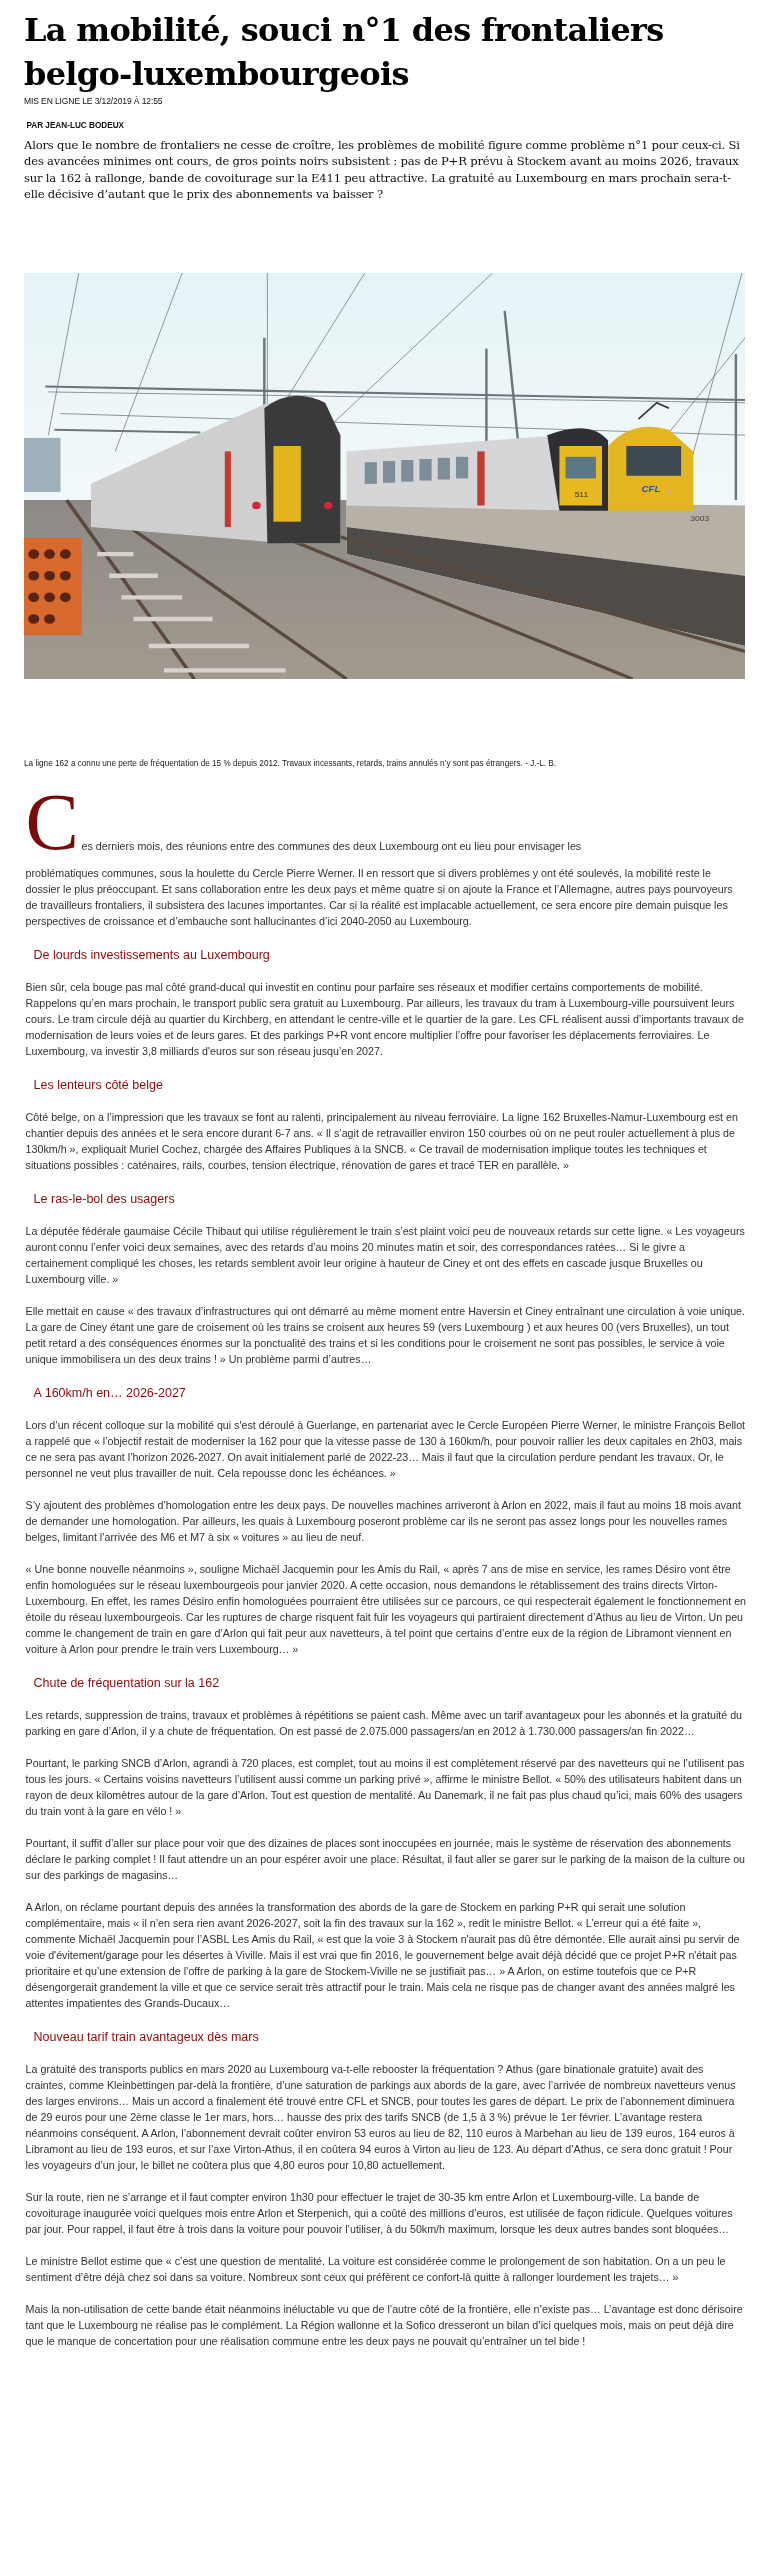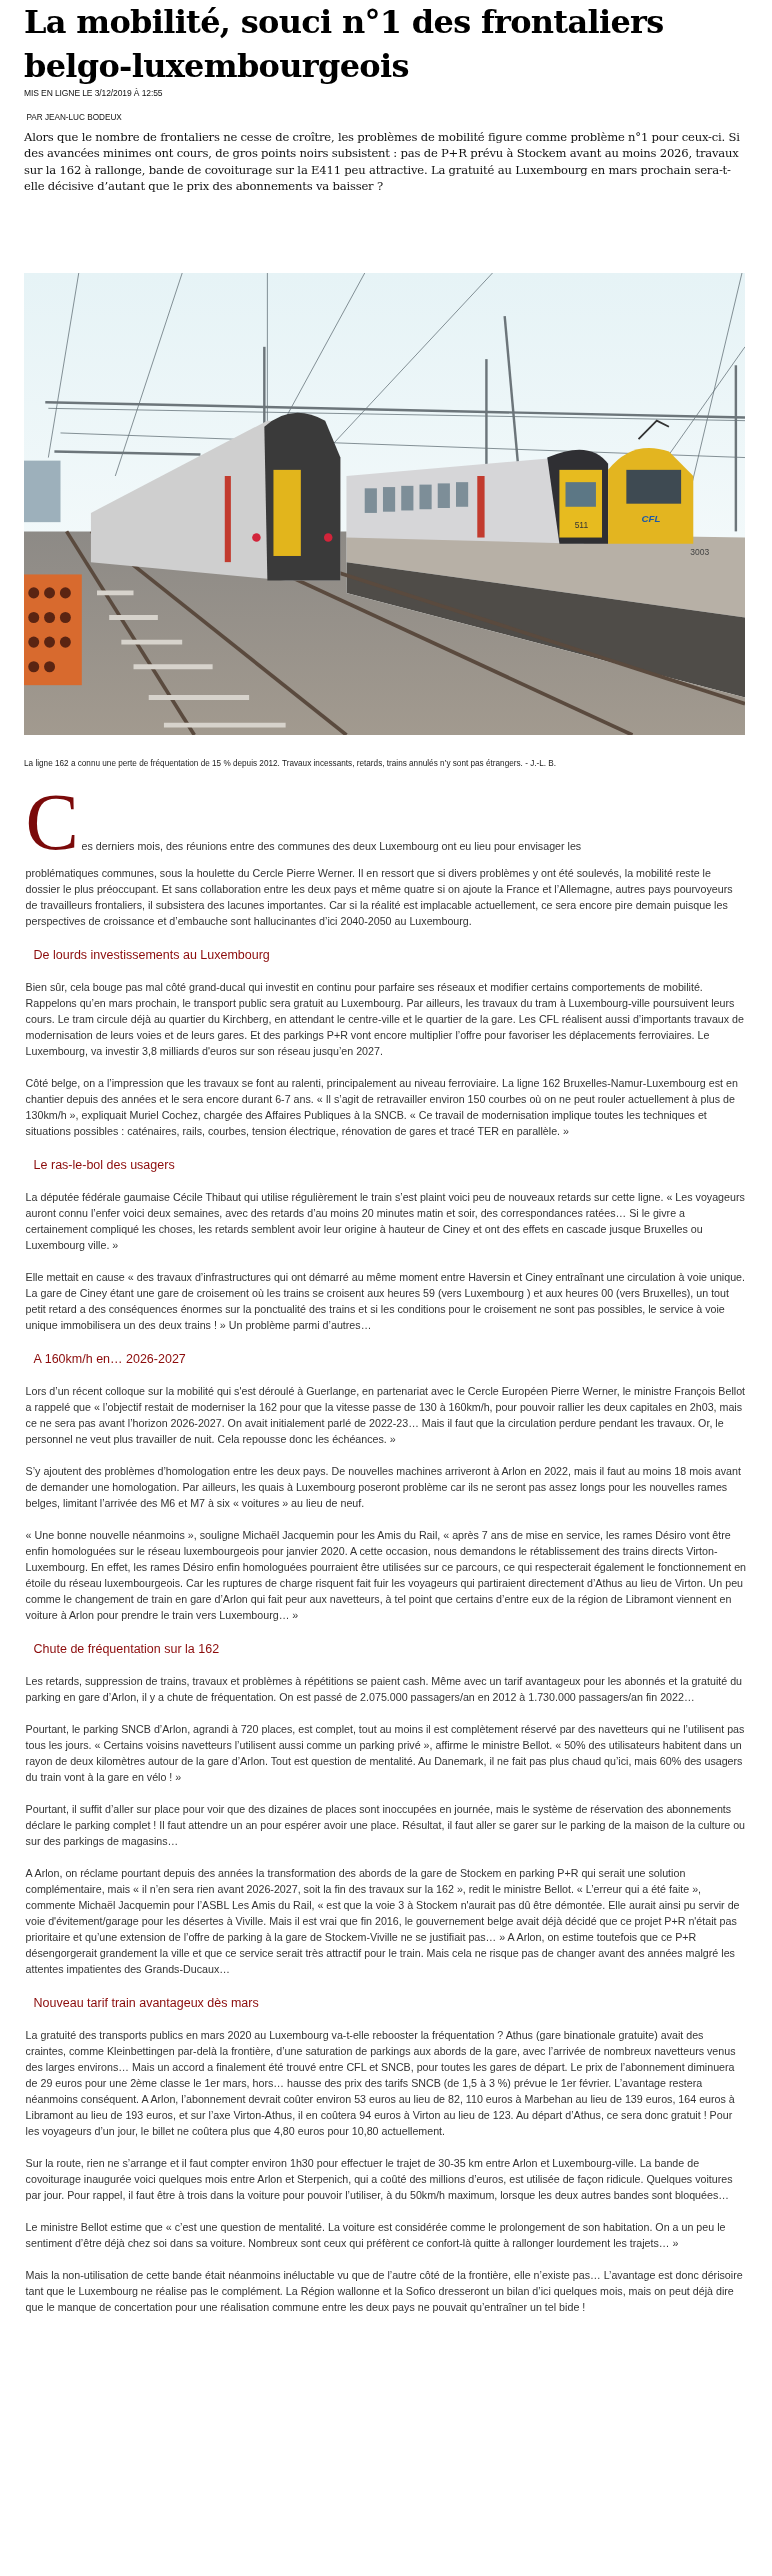--- a/index.html
+++ b/index.html
@@ -1,36 +1,36 @@
 <!DOCTYPE html>
 <html style="font-size:9.7px"><head>
 <meta charset="utf-8">
 <style>
   html, body { margin: 0; padding: 0; background: #ffffff; }
   body { width: 773px; min-height: 2576px; position: relative; color: #333333; }
   .wrap { position: absolute; left: 24px; top: 0; width: 723px; }
   .title {
     font-family: "DejaVu Serif", "Liberation Serif", serif;
     font-weight: bold; font-size: 32px; line-height: 44px; color: #000;
-    margin: 0; padding-top: 0; letter-spacing: -0.7px;
+    margin: 0; padding-top: 8px; letter-spacing: -0.7px;
   }
   .timestamp {
     font-family: "Liberation Sans", sans-serif; font-size: 8.5px; color: #111;
     letter-spacing: -0.1px;
   }
   .byline {
-    font-family: "Liberation Sans", sans-serif; font-size: 8.2px; font-weight: normal;
+    font-family: "Liberation Sans", sans-serif; font-size: 8.2px; font-weight: bold;
     color: #111; margin-top: 14.6px; padding-left: 2.4px;
   }
   .lead {
     font-family: "DejaVu Serif", "Liberation Serif", serif; font-size: 11.6px;
     line-height: 16.4px; color: #111; margin-top: 7.3px; letter-spacing: -0.2px;
   }
   .photo {
-    position: absolute; left: 24px; top: 273px; width: 721px; height: 462px;
+    position: absolute; left: 24px; top: 273px; width: 721px; height: 406px;
     overflow: hidden; background: #c4b5fd;
   }
   .photo svg { display: block; width: 100%; height: 100%; }
   .caption {
     position: absolute; left: 24px; top: 759px; width: 721px;
     font-family: "Liberation Sans", sans-serif; font-size: 8.2px; color: #222;
   }
   .body {
     position: absolute; left: 25.6px; top: 794px; width: 721px;
     font-family: "Liberation Sans", sans-serif; font-size: 10.7px; line-height: 16px;
@@ -175,20 +175,21 @@
 
 <div class="body">
   <div class="first-line">
     <span class="dropcap">C</span>
     <span class="first-text">es derniers mois, des réunions entre des communes des deux Luxembourg ont eu lieu pour envisager les</span>
   </div>
   <p class="p-after-first">problématiques communes, sous la houlette du Cercle Pierre Werner. Il en ressort que si divers problèmes y ont été soulevés, la mobilité reste le dossier le plus préoccupant. Et sans collaboration entre les deux pays et même quatre si on ajoute la France et l’Allemagne, autres pays pourvoyeurs de travailleurs frontaliers, il subsistera des lacunes importantes. Car si la réalité est implacable actuellement, ce sera encore pire demain puisque les perspectives de croissance et d’embauche sont hallucinantes d’ici 2040-2050 au Luxembourg.</p>
   <div id="sections">
       <h2>De lourds investissements au Luxembourg</h2>
       <p>Bien sûr, cela bouge pas mal côté grand-ducal qui investit en continu pour parfaire ses réseaux et modifier certains comportements de mobilité. Rappelons qu’en mars prochain, le transport public sera gratuit au Luxembourg. Par ailleurs, les travaux du tram à Luxembourg-ville poursuivent leurs cours. Le tram circule déjà au quartier du Kirchberg, en attendant le centre-ville et le quartier de la gare. Les CFL réalisent aussi d’importants travaux de modernisation de leurs voies et de leurs gares. Et des parkings P+R vont encore multiplier l’offre pour favoriser les déplacements ferroviaires. Le Luxembourg, va investir 3,8 milliards d'euros sur son réseau jusqu’en 2027.</p>
+      <h2>Les lenteurs côté belge</h2>
       <p>Côté belge, on a l’impression que les travaux se font au ralenti, principalement au niveau ferroviaire. La ligne 162 Bruxelles-Namur-Luxembourg est en chantier depuis des années et le sera encore durant 6-7 ans. « Il s’agit de retravailler environ 150 courbes où on ne peut rouler actuellement à plus de 130km/h », expliquait Muriel Cochez, chargée des Affaires Publiques à la SNCB. « Ce travail de modernisation implique toutes les techniques et situations possibles : caténaires, rails, courbes, tension électrique, rénovation de gares et tracé TER en parallèle. »</p>
       <h2>Le ras-le-bol des usagers</h2>
       <p>La députée fédérale gaumaise Cécile Thibaut qui utilise régulièrement le train s’est plaint voici peu de nouveaux retards sur cette ligne. « Les voyageurs auront connu l’enfer voici deux semaines, avec des retards d’au moins 20 minutes matin et soir, des correspondances ratées… Si le givre a certainement compliqué les choses, les retards semblent avoir leur origine à hauteur de Ciney et ont des effets en cascade jusque Bruxelles ou Luxembourg ville. »</p>
       <p>Elle mettait en cause « des travaux d’infrastructures qui ont démarré au même moment entre Haversin et Ciney entraînant une circulation à voie unique. La gare de Ciney étant une gare de croisement où les trains se croisent aux heures 59 (vers Luxembourg ) et aux heures 00 (vers Bruxelles), un tout petit retard a des conséquences énormes sur la ponctualité des trains et si les conditions pour le croisement ne sont pas possibles, le service à voie unique immobilisera un des deux trains ! » Un problème parmi d’autres…</p>
       <h2>A 160km/h en… 2026-2027</h2>
       <p>Lors d’un récent colloque sur la mobilité qui s'est déroulé à Guerlange, en partenariat avec le Cercle Européen Pierre Werner, le ministre François Bellot a rappelé que « l’objectif restait de moderniser la 162 pour que la vitesse passe de 130 à 160km/h, pour pouvoir rallier les deux capitales en 2h03, mais ce ne sera pas avant l’horizon 2026-2027. On avait initialement parlé de 2022-23… Mais il faut que la circulation perdure pendant les travaux. Or, le personnel ne veut plus travailler de nuit. Cela repousse donc les échéances. »</p>
       <p>S’y ajoutent des problèmes d’homologation entre les deux pays. De nouvelles machines arriveront à Arlon en 2022, mais il faut au moins 18 mois avant de demander une homologation. Par ailleurs, les quais à Luxembourg poseront problème car ils ne seront pas assez longs pour les nouvelles rames belges, limitant l’arrivée des M6 et M7 à six « voitures » au lieu de neuf.</p>
       <p>« Une bonne nouvelle néanmoins », souligne Michaël Jacquemin pour les Amis du Rail, « après 7 ans de mise en service, les rames Désiro vont être enfin homologuées sur le réseau luxembourgeois pour janvier 2020. A cette occasion, nous demandons le rétablissement des trains directs Virton-Luxembourg. En effet, les rames Désiro enfin homologuées pourraient être utilisées sur ce parcours, ce qui respecterait également le fonctionnement en étoile du réseau luxembourgeois. Car les ruptures de charge risquent fait fuir les voyageurs qui partiraient directement d’Athus au lieu de Virton. Un peu comme le changement de train en gare d’Arlon qui fait peur aux navetteurs, à tel point que certains d’entre eux de la région de Libramont viennent en voiture à Arlon pour prendre le train vers Luxembourg… »</p>
       <h2>Chute de fréquentation sur la 162</h2>
       <p>Les retards, suppression de trains, travaux et problèmes à répétitions se paient cash. Même avec un tarif avantageux pour les abonnés et la gratuité du parking en gare d’Arlon, il y a chute de fréquentation. On est passé de 2.075.000 passagers/an en 2012 à 1.730.000 passagers/an fin 2022…</p>

